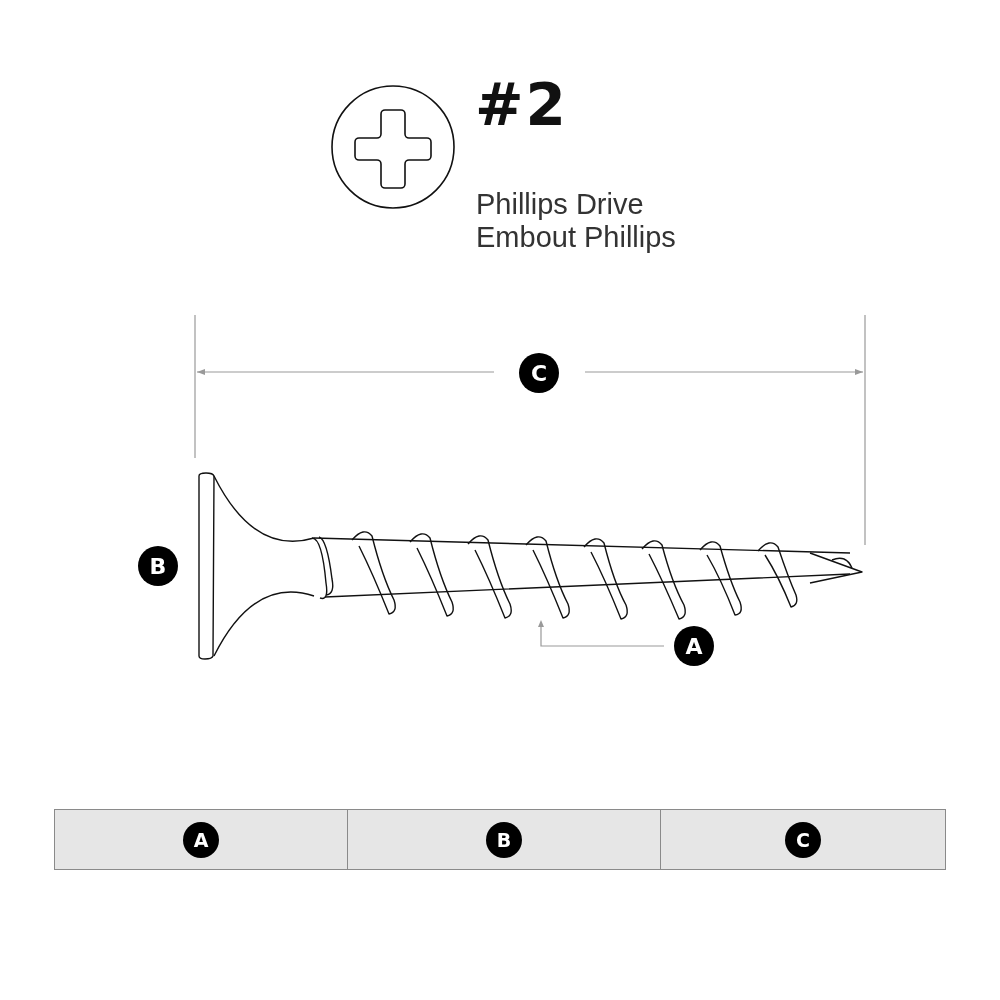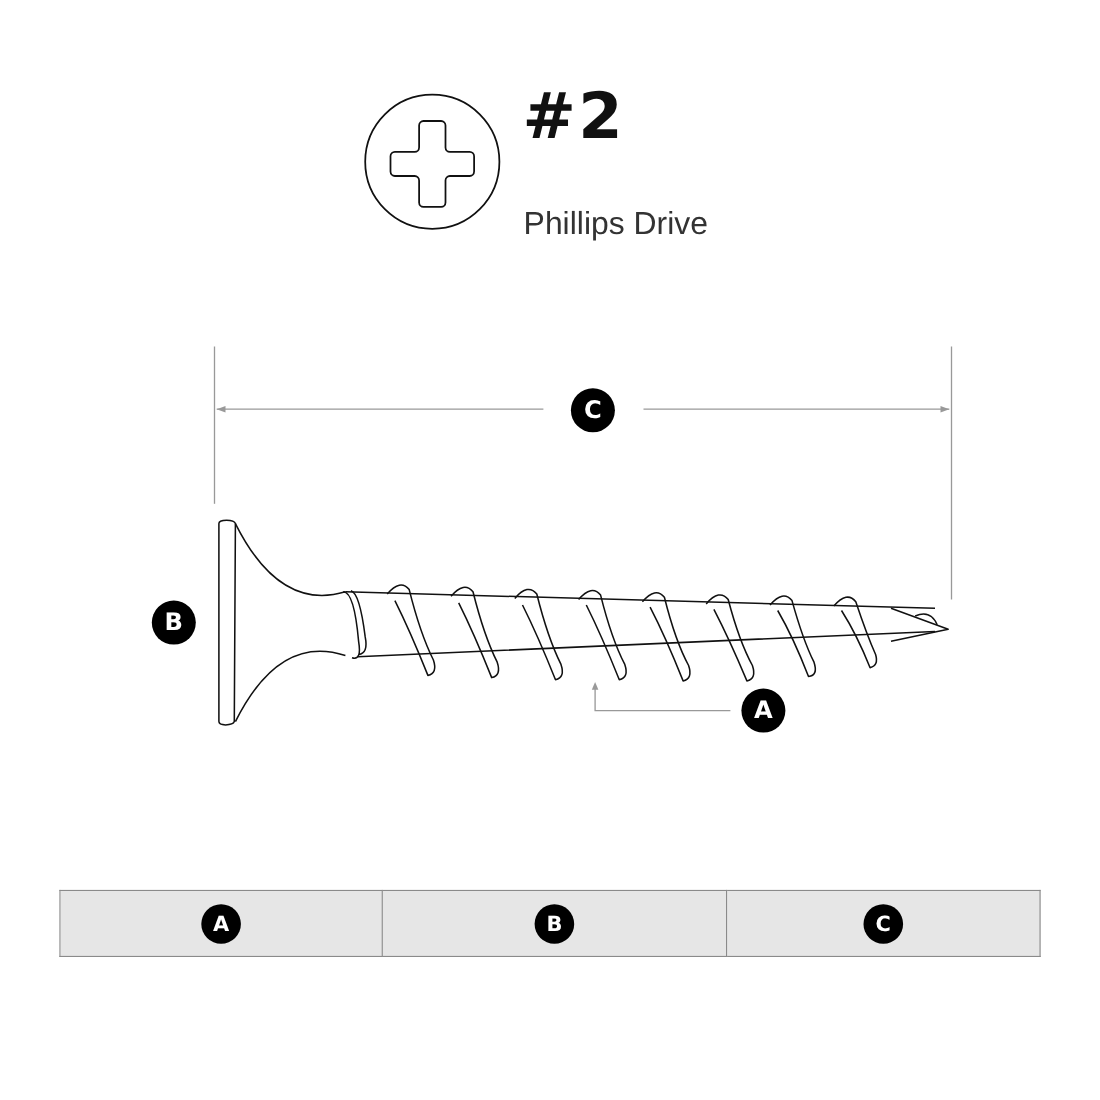--- a/index.html
+++ b/index.html
@@ -20,20 +20,21 @@
 <body>
 
 <svg class="abs" style="left:330px;top:84px;" width="126" height="126" viewBox="0 0 126 126">
   <circle cx="63" cy="63" r="61" fill="none" stroke="#111" stroke-width="1.6"></circle>
   <path d="M55 28 h16 a4 4 0 0 1 4 4 v20 a4 4 0 0 0 4 4 h18 a4 4 0 0 1 4 4 v14 a4 4 0 0 1 -4 4 h-18 a4 4 0 0 0 -4 4 v20 a4 4 0 0 1 -4 4 h-16 a4 4 0 0 1 -4 -4 v-20 a4 4 0 0 0 -4 -4 h-18 a4 4 0 0 1 -4 -4 v-14 a4 4 0 0 1 4 -4 h18 a4 4 0 0 0 4 -4 v-20 a4 4 0 0 1 4 -4 z" fill="none" stroke="#111" stroke-width="1.6" transform="translate(0,-2)"></path>
 </svg>
 
 <div class="drive-num">#2</div>
 <div class="drive-text">
   <div>Phillips Drive</div>
+  <div>Embout Phillips</div>
 </div>
 
 <svg class="abs" style="left:0;top:0;" width="1000" height="700">
   <line x1="195" y1="315" x2="195" y2="458" stroke="#999" stroke-width="1.2"></line>
   <line x1="865" y1="315" x2="865" y2="545" stroke="#999" stroke-width="1.2"></line>
   <line x1="197" y1="372" x2="494" y2="372" stroke="#999" stroke-width="1.2"></line>
   <line x1="585" y1="372" x2="863" y2="372" stroke="#999" stroke-width="1.2"></line>
   <path d="M197 372 l8 -3 l0 6 z" fill="#999"></path>
   <path d="M863 372 l-8 -3 l0 6 z" fill="#999"></path>
 

